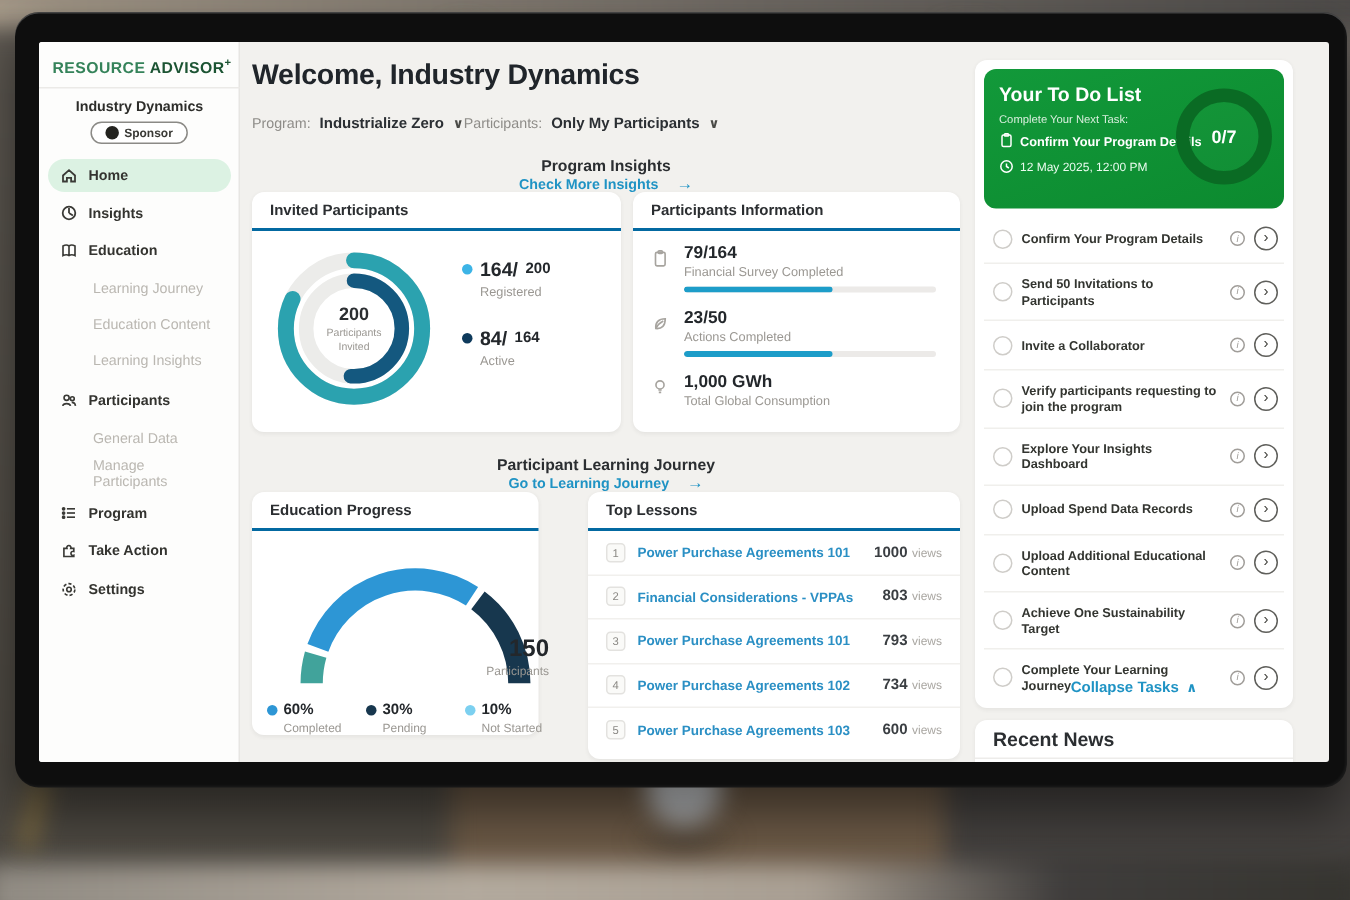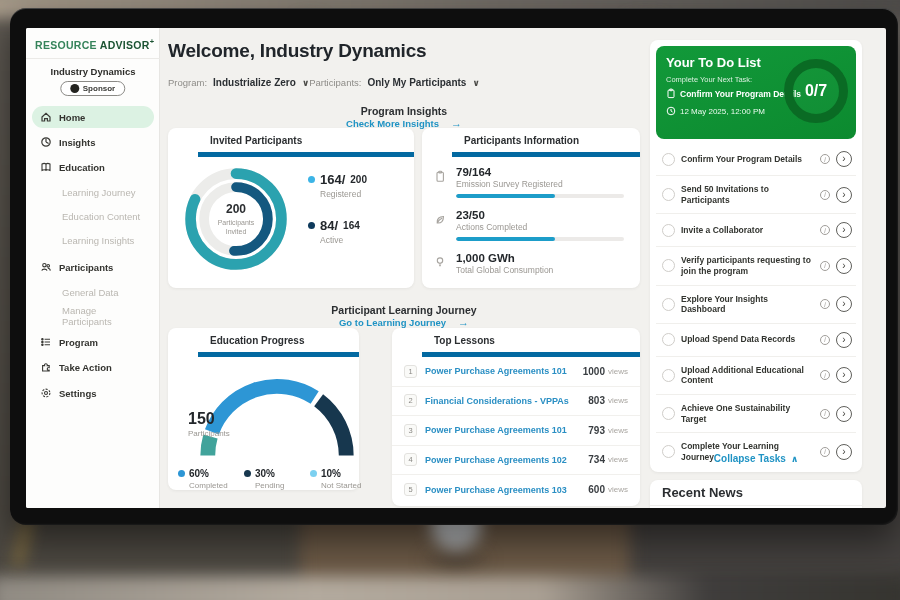--- a/index.html
+++ b/index.html
@@ -50,22 +50,22 @@
   .filter { display:flex; align-items:center; }
   .filter .flabel { font-size:9.5px; color:#8e8c88; }
   .filter .fvalue { font-size:10px; font-weight:bold; color:#2b2f33; margin-left:6px; }
   .filter .fchev { font-size:9px; color:#4a4a46; margin-left:6px; font-weight:bold; }
   .section-row { position:absolute; left:142px; width:472px; display:flex; justify-content:flex-end; align-items:center;flex-direction:column; }
   .section-title { font-size:10.5px; font-weight:bold; color:#2b2e31; }
   .link { display:flex; align-items:center; gap:12px; font-size:9.5px; font-weight:bold; color:#1f93c4; cursor:pointer; }
   .link .arr { font-size:11px; }
 
   .card { position:absolute; background:#fff; border-radius:8px; box-shadow:0 1px 3px rgba(50,50,50,.07); }
-  .card-h { height:25px; border-bottom:5px solid #0369a1; font-weight:bold; font-size:10px; color:#2b2e31;
-    display:flex; align-items:center; padding:12px 12px;margin-left:30px; }
+  .card-h { height:25px; border-bottom:2px solid #0369a1; font-weight:bold; font-size:10px; color:#2b2e31;
+    display:flex; align-items:center; padding:12px 12px; }
 
   
   .donut-wrap { position:absolute; left:10px; top:33px; width:116px; height:116px; }
   .donut-center { position:absolute; inset:0; display:flex; flex-direction:column; align-items:center; justify-content:center; text-align:center; }
   .donut-center .val { font-size:12px; font-weight:bold; color:#2b2e31; }
   .donut-center .cap { font-size:7px; color:#9a9792; width:58px; line-height:1.3; margin-top:2px; }
   .dlegend { position:absolute; left:140px; top:44px; }
   .dlegend .entry { margin-bottom:19px; }
   .dlegend .line1 { display:flex; align-items:center; gap:5px; }
   .dot { width:7px; height:7px; border-radius:50%; display:inline-block; }
@@ -78,21 +78,21 @@
   .stat-row { display:flex; margin-bottom:11px; }
   .stat-ic { width:22px; padding-top:3px; color:#a7a49f; }
   .stat-body { flex:1; }
   .stat-val { font-size:11.5px; font-weight:bold; color:#23272b; }
   .stat-cap { font-size:8.5px; color:#9a9792; margin-top:1px; }
   .bar { margin-top:5px; width:168px; height:4px; border-radius:2px; background:#eceae8; overflow:hidden; }
   .bar-fill { height:4px; border-radius:2px; background:#1d9dc9; }
 
   
   .gauge-wrap { position:absolute; left:20px; top:36px; width:178px; height:100px; }
-  .gauge-center { position:absolute; left:0; right:0; top:46px; text-align:left; }
+  .gauge-center { position:absolute; left:0; right:0; top:60px; text-align:right; }
   .gauge-center .val { font-size:16px; font-weight:bold; color:#23272b; }
   .gauge-center .cap { font-size:8px; color:#9a9792; margin-top:1px; }
   .glegend { position:absolute; left:10px; top:140px; width:198px; display:flex; }
   .glegend .gitem { width:66px; }
   .glegend .l1 { display:flex; align-items:center; gap:4px; font-size:10px; font-weight:bold; color:#23272b; }
   .glegend .l2 { font-size:8px; color:#9a9792; margin:2px 0 0 11px; }
 
   
   .lesson-row { display:flex; align-items:center; height:29.5px; padding:0 12px; border-bottom:1px solid #f1f0ed; }
   .lesson-row:last-child { border-bottom:none; }
@@ -106,21 +106,21 @@
   .todo-panel { position:absolute; left:624px; top:12px; width:212px; height:432px; background:#fff; border-radius:8px;
     box-shadow:0 1px 3px rgba(50,50,50,.07); }
   .todo-green { position:absolute; left:6px; top:6px; width:200px; height:93px; border-radius:8px;
     background:linear-gradient(160deg,#12993a,#0c8a2f); color:#fff; }
   .tg-title { position:absolute; left:10px; top:9px; font-size:13px; font-weight:bold; }
   .tg-sub { position:absolute; left:10px; top:29px; font-size:7.5px; color:#d9efde; }
   .tg-task { position:absolute; left:10px; top:42px; display:flex; align-items:center; gap:4px; font-size:8.5px; font-weight:bold; }
   .tg-date { position:absolute; left:10px; top:60px; display:flex; align-items:center; gap:4px; font-size:8px; color:#eafbef; }
   .tg-ring { position:absolute; right:8px; top:13px; width:64px; height:64px; border-radius:50%;
     border:9px solid #0a6b24; display:flex; align-items:center; justify-content:center;
-    font-size:16px; font-weight:bold; color:#fff; background:rgba(255,255,255,.02); }
+    font-size:12px; font-weight:bold; color:#fff; background:rgba(255,255,255,.02); }
   .task-list { position:absolute; left:6px; top:103px; width:200px; }
   .task-row { display:flex; align-items:center; gap:6px; padding:8px 4px 8px 6px; border-bottom:1px solid #f0efec; }
   .task-check { flex:0 0 auto; width:13px; height:13px; border:1.5px solid #cfcdc9; border-radius:50%; background:#fff; cursor:pointer; }
   .task-label { flex:1; font-size:8.5px; font-weight:bold; color:#333530; line-height:1.25; }
   .task-info { flex:0 0 auto; width:10px; height:10px; border:1px solid #a09d99; border-radius:50%;
     font-size:6.5px; color:#a09d99; display:flex; align-items:center; justify-content:center; font-style:italic; }
   .task-go { flex:0 0 auto; width:16px; height:16px; border:1.4px solid #5f5f5b; border-radius:50%;
     display:flex; align-items:center; justify-content:center; font-size:10px; color:#44443f; cursor:pointer; padding-bottom:1px; }
   .collapse { position:absolute; left:0; bottom:8px; width:212px; text-align:center;
     font-size:10px; font-weight:bold; color:#1f93c4; cursor:pointer; }
@@ -291,21 +291,21 @@
         <div class="stats">
           <div class="stat-row">
             <div class="stat-ic">
               <svg width="12" height="13" viewBox="0 0 12 13" fill="none" stroke="#a7a49f" stroke-width="1.1">
                   <rect x="3" y="2.2" width="6.4" height="9" rx="1"></rect>
                   <rect x="4.8" y="1.2" width="2.8" height="1.8" rx="0.6"></rect>
                 </svg>
             </div>
             <div class="stat-body">
               <div class="stat-val">79/164</div>
-              <div class="stat-cap">Emission Survey Registered</div>
+              <div class="stat-cap">Financial Survey Completed</div>
               <div class="bar">
                   <div class="bar-fill" style="width:59%"></div>
                 </div>
             </div>
           </div>
           <div class="stat-row">
             <div class="stat-ic">
               <svg width="12" height="12" viewBox="0 0 12 12" fill="none" stroke="#a7a49f" stroke-width="1.1">
                   <path d="M9.5 2.5 C5 2.5 2.8 5 3.2 9 C7.4 9.4 9.5 7 9.5 2.5 Z M3.2 9 C4.4 6.6 6.2 5 8.2 4"></path>
                 </svg>

